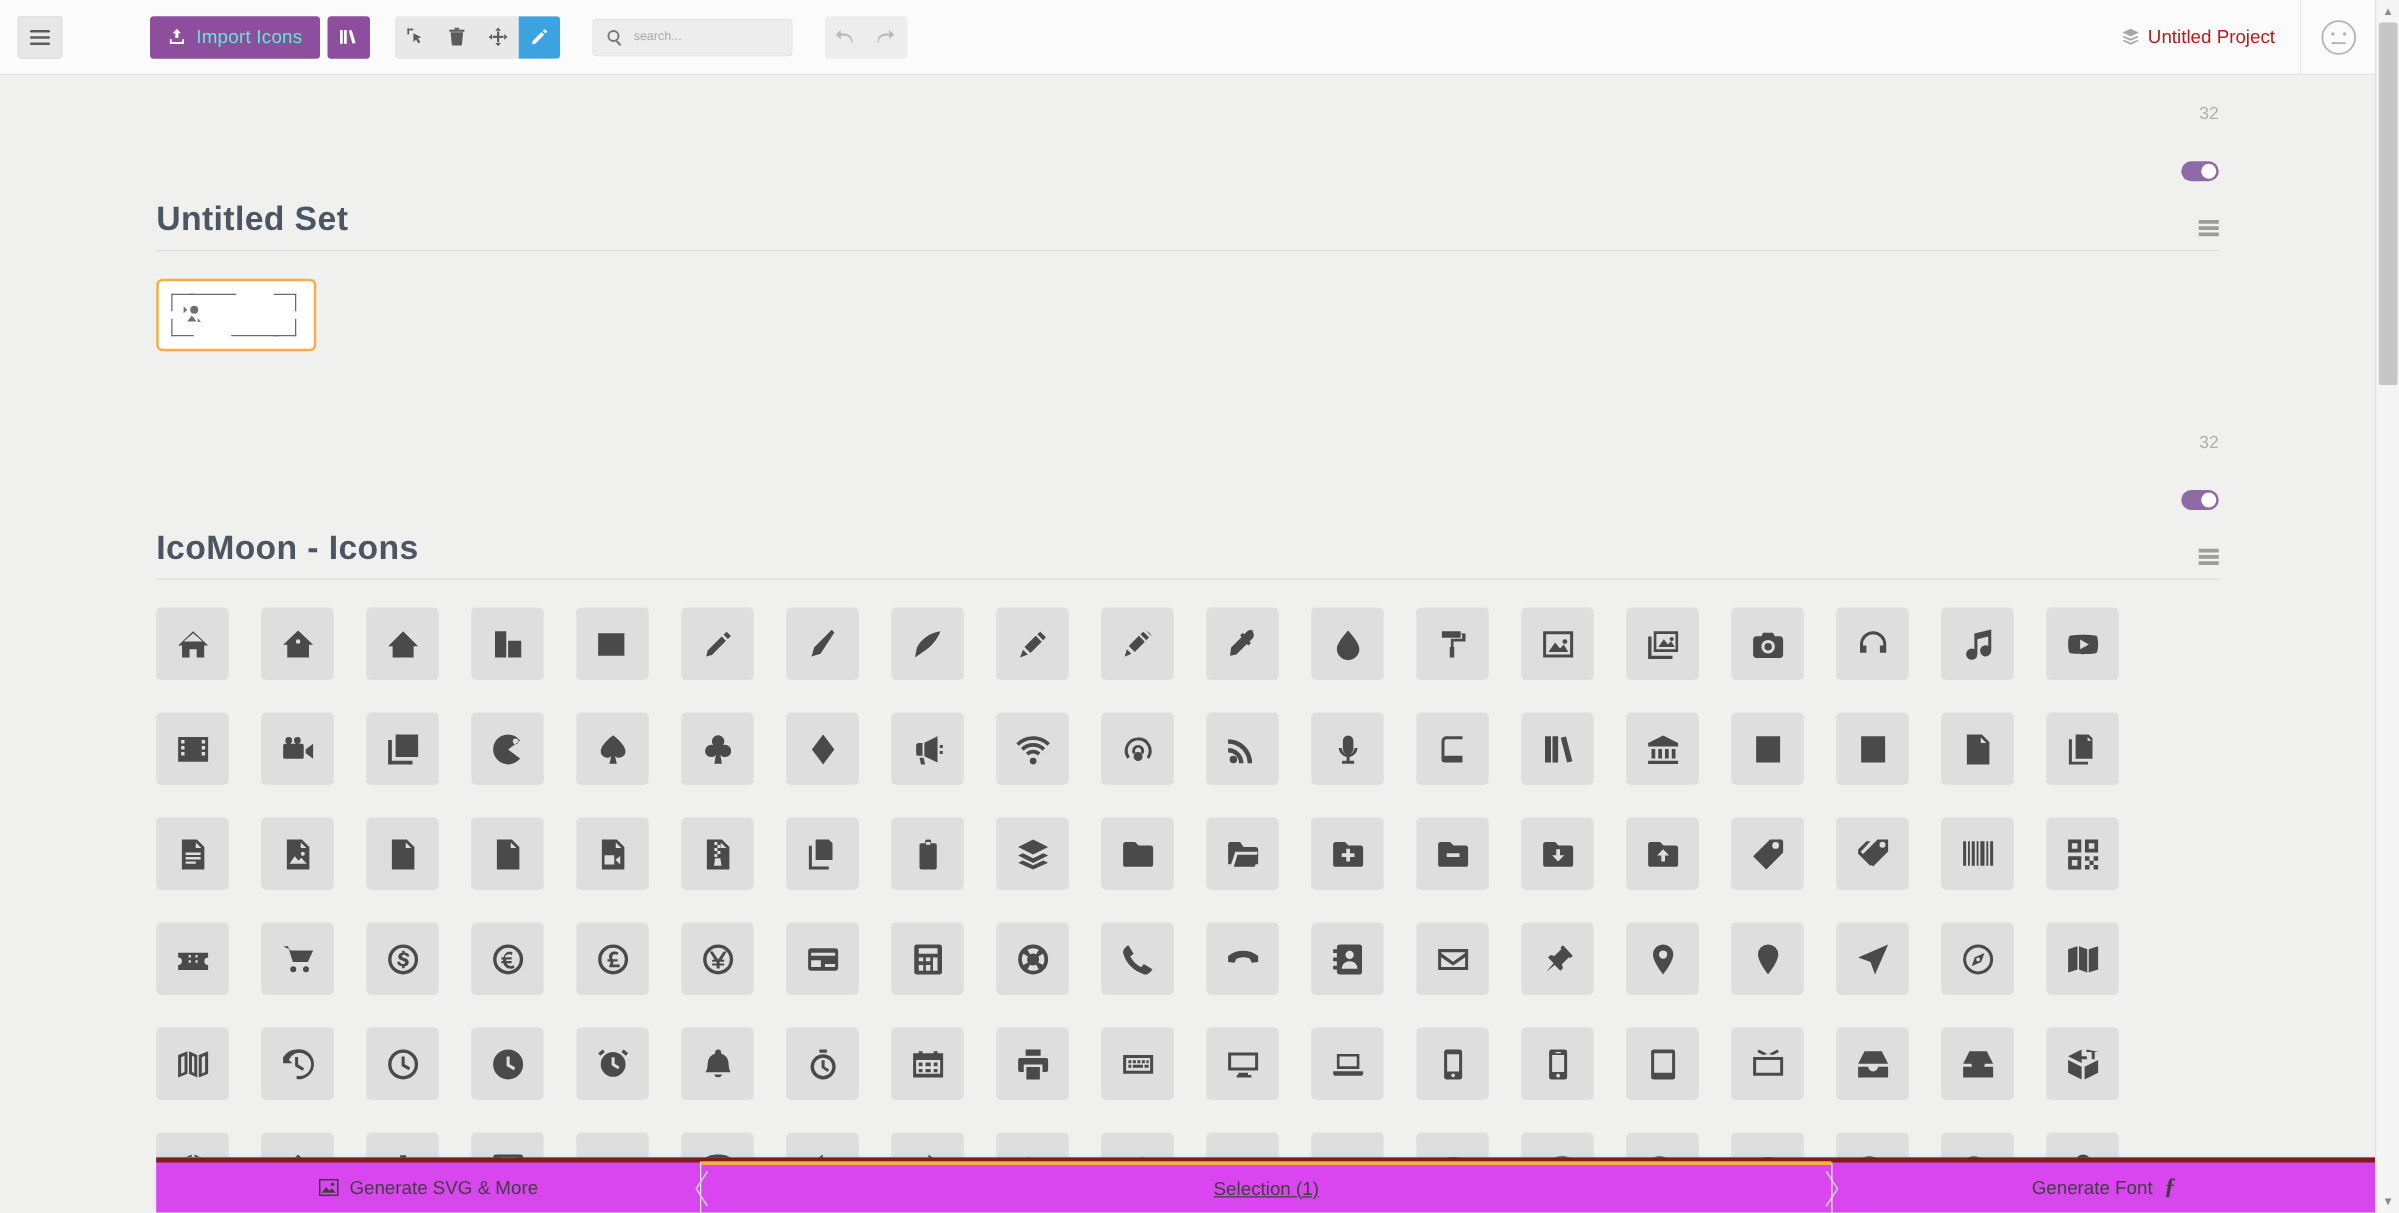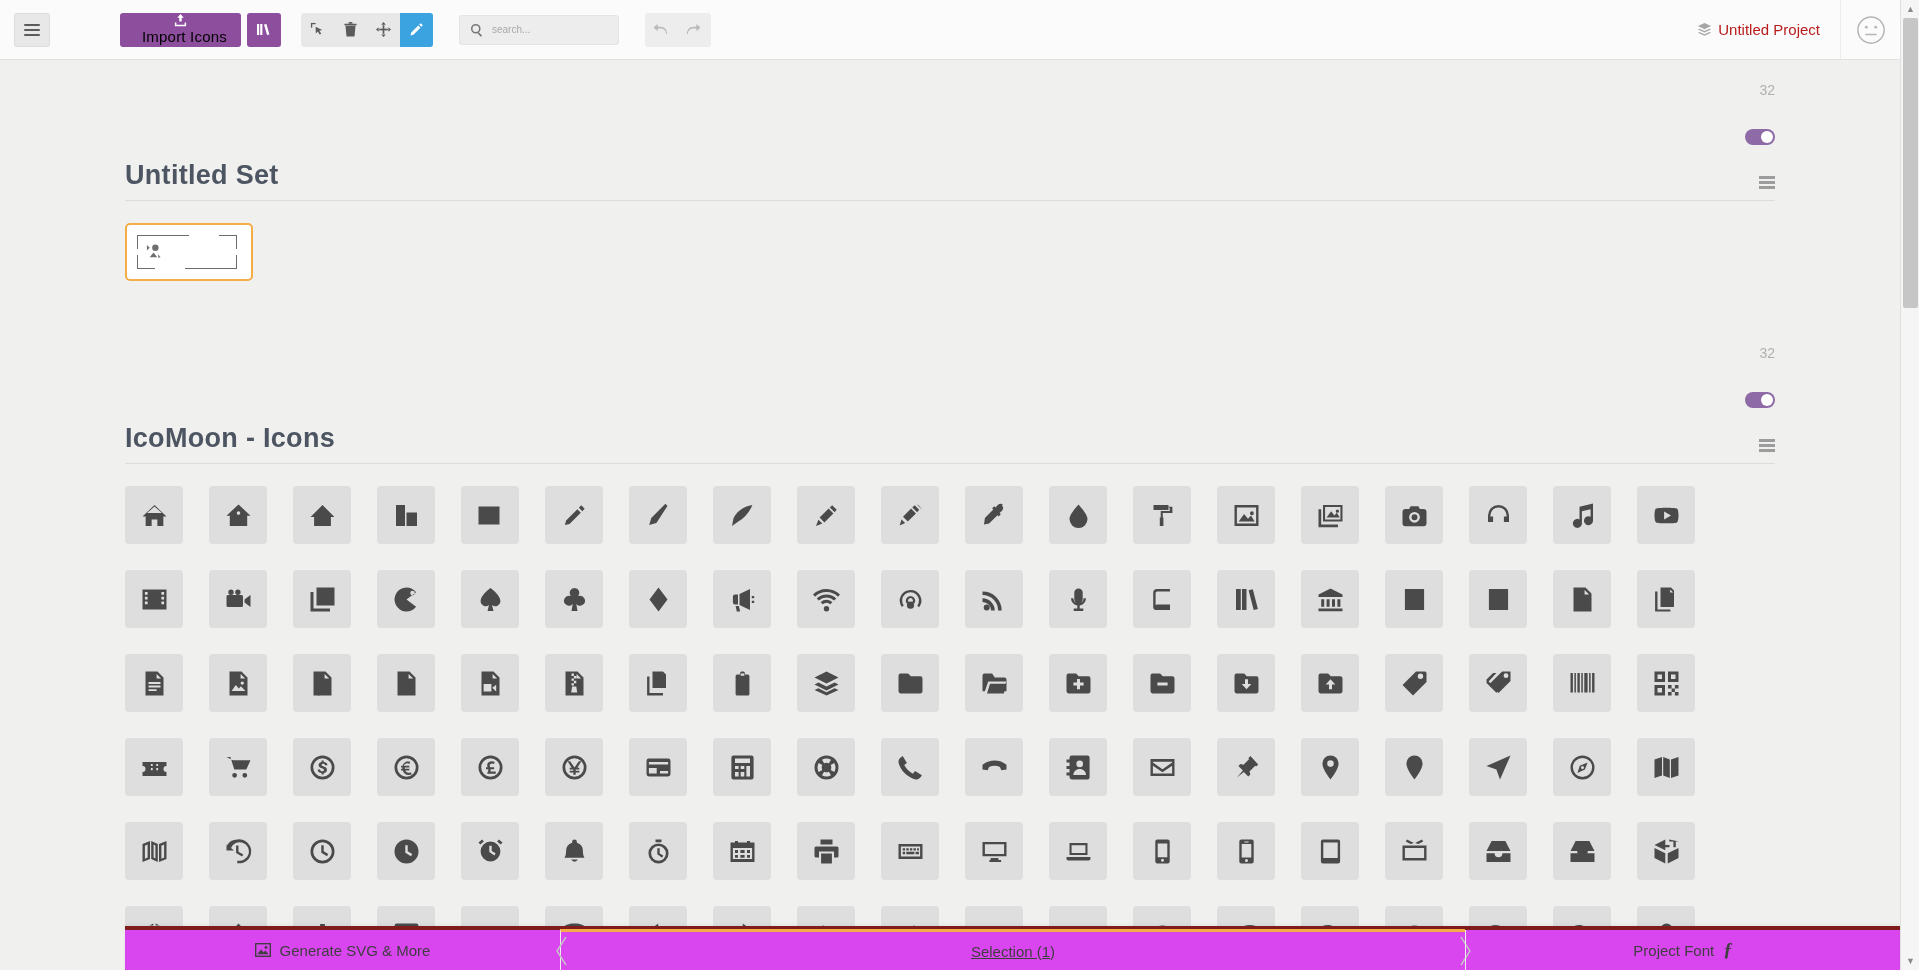--- a/index.html
+++ b/index.html
@@ -18,23 +18,23 @@
   .tb-menu-btn {
     margin-left: 14px; width: 36px; height: 34px; border-radius: 3px;
     background: #e8e8e8; display: flex; align-items: center; justify-content: center;
     cursor: pointer; border: 1px solid #dcdcdc;
   }
   .burger { width: 16px; height: 12px; display: flex; flex-direction: column; justify-content: space-between; }
   .burger i { display: block; height: 2px; background: #5c5c5c; border-radius: 1px; }
 
   .btn-group { display: flex; margin-left: 70px; }
   .btn-purple {
-    background: #8e4e9e; color: #000000; height: 34px; border-radius: 3px;
+    background: #8e4e9e; color: #5eead4; height: 34px; border-radius: 3px;
     display: flex; align-items: center; padding: 0 14px; font-size: 15px;
-    cursor: pointer; letter-spacing: .2px; flex-direction: column;
+    cursor: pointer; letter-spacing: .2px;
   }
   .btn-purple.sq { margin-left: 6px; padding: 0; width: 34px; justify-content: center; }
 
   .tool-group {
     display: flex; margin-left: 20px; height: 34px; border-radius: 3px; overflow: hidden;
     background: #e8e8e8;
   }
   .tool-btn {
     width: 33px; height: 34px; display: flex; align-items: center; justify-content: center;
     cursor: pointer; color: #5b5b5b;
@@ -933,21 +933,21 @@
     </span>
     <span class="bb-mid-label">Selection (1)</span>
     <span class="chev r">
       <svg width="13" height="30" viewBox="0 0 13 30">
           <path d="M2 1l9 14-9 14" fill="none" stroke="#c4c4c4" stroke-width="1.4"></path>
         </svg>
     </span>
   </div>
 
   <div class="bb-item bb-right">
-    <span>Project Font</span>
+    <span>Generate Font</span>
     <span style="font-family:'Liberation Serif',serif;font-style:italic;font-size:19px;font-weight:700">ƒ</span>
   </div>
 </div>
 
 <div id="sbar">
   <div class="sb-arrow">▲</div>
   <div id="sb-thumb"></div>
   <div class="sb-arrow bot">▼</div>
 </div>
 

